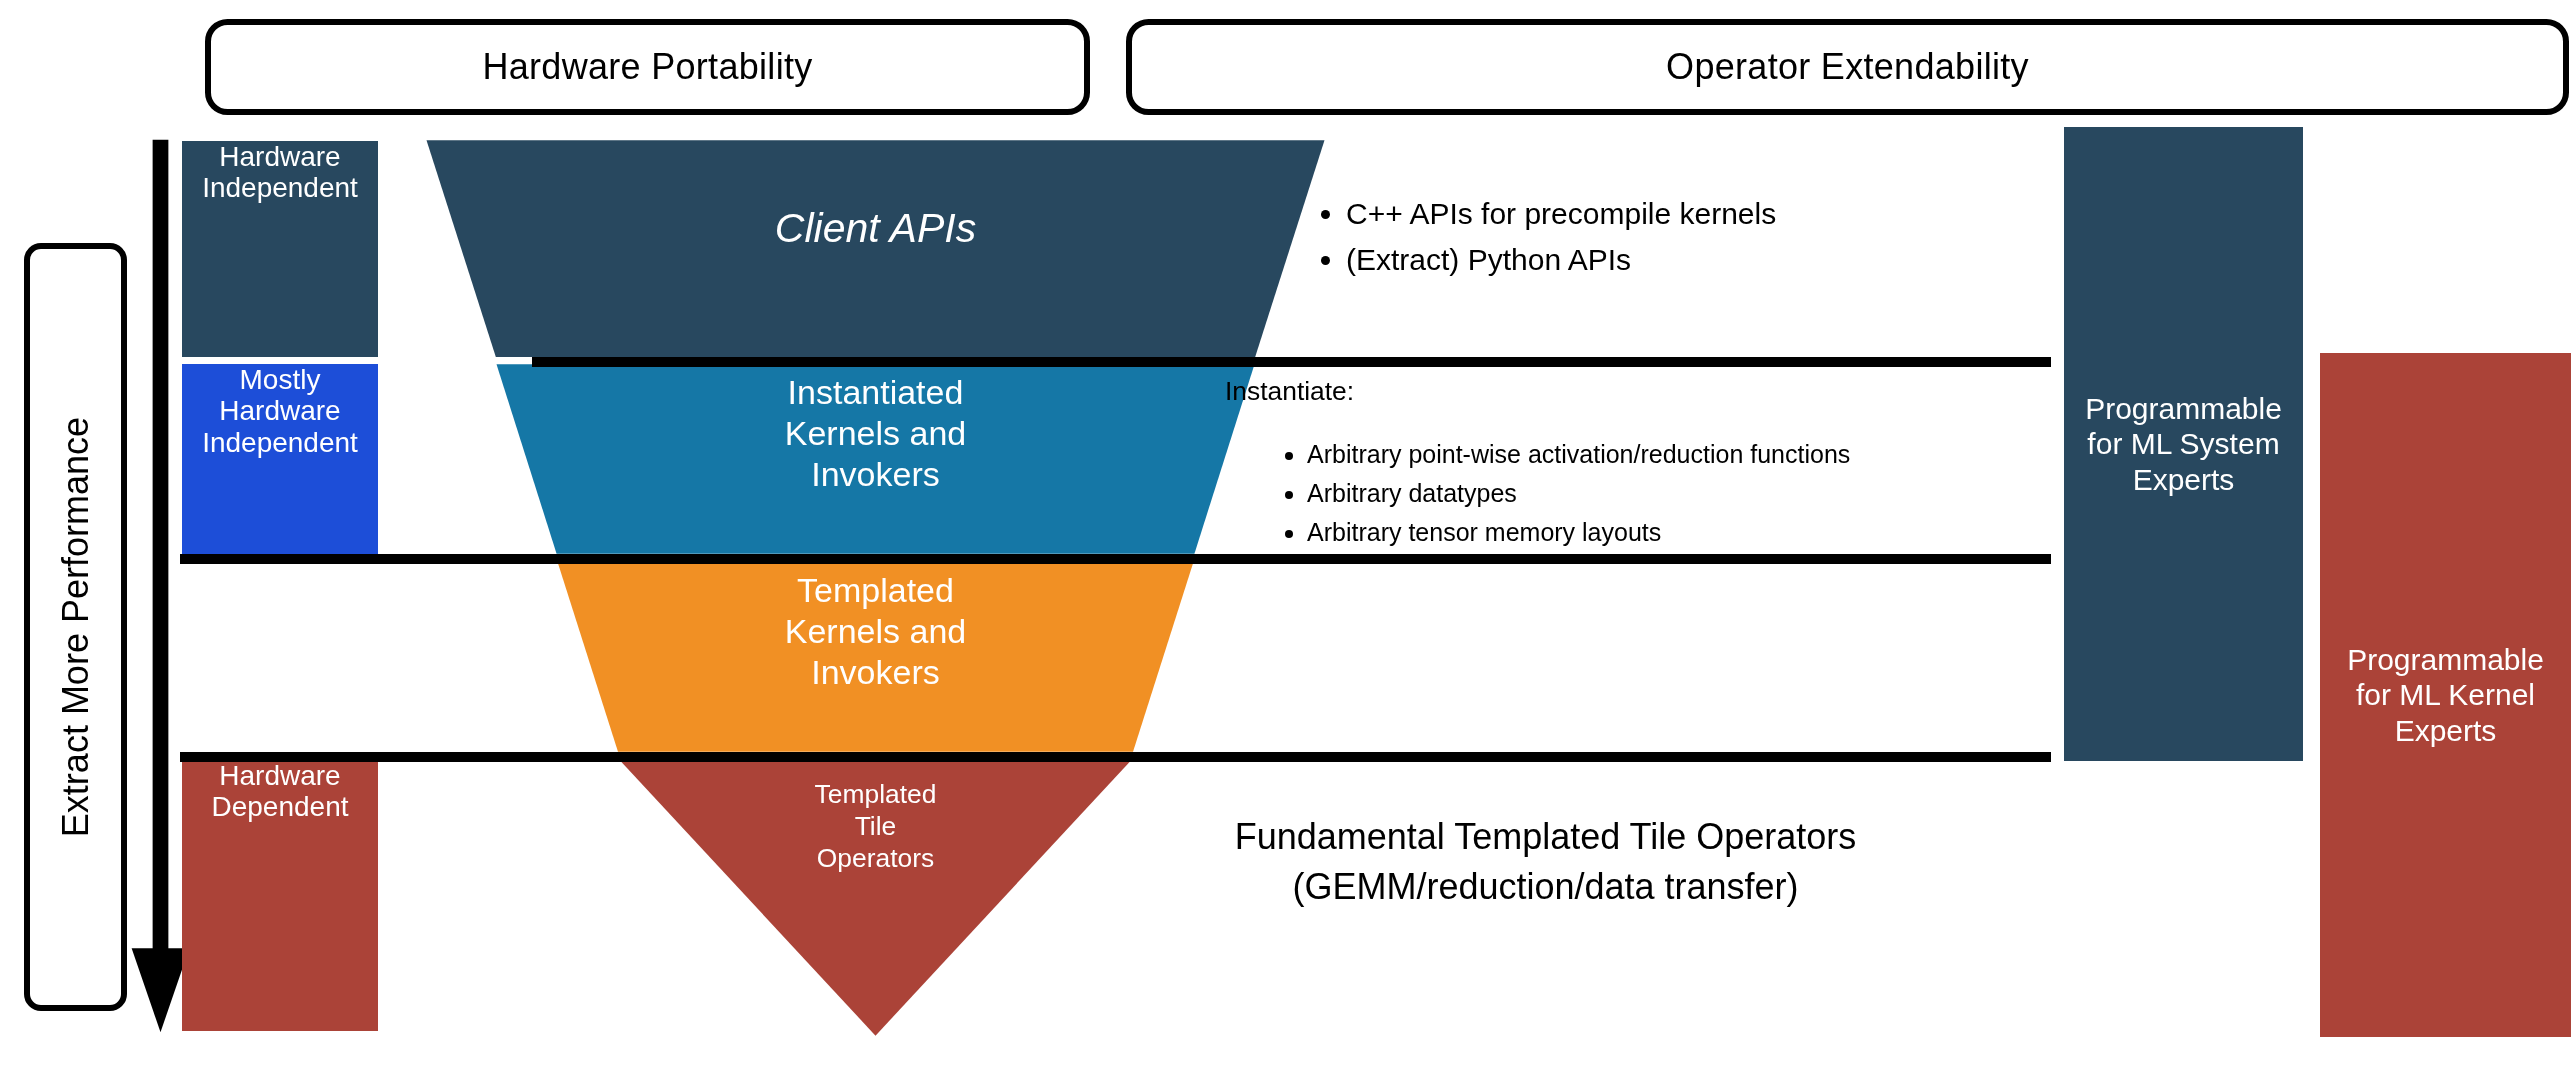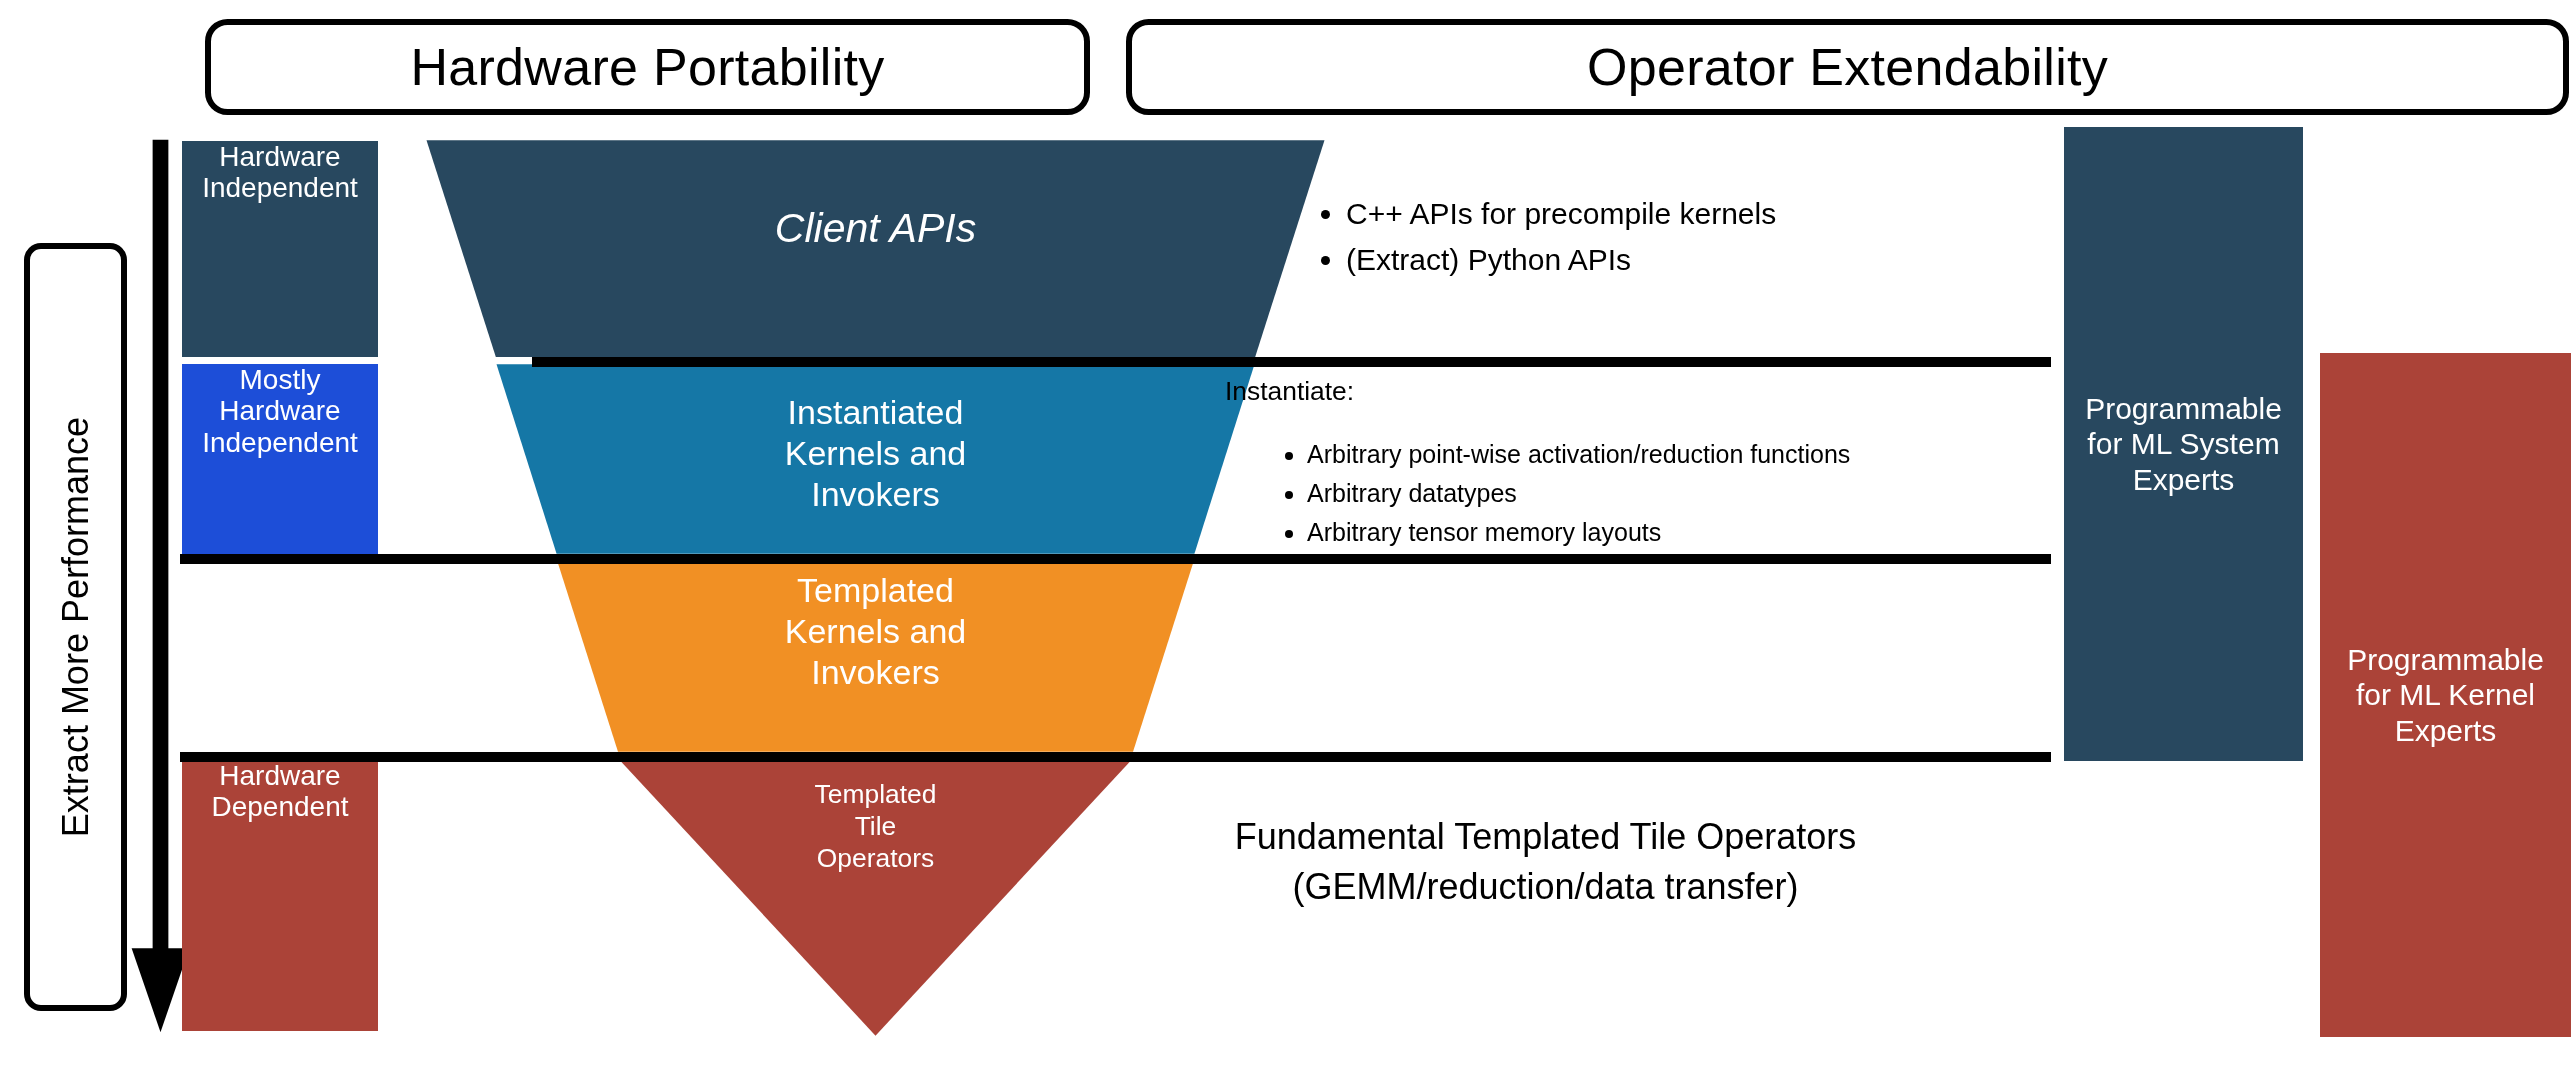--- a/index.html
+++ b/index.html
@@ -8,21 +8,21 @@
 
   
   .pill{
     position:absolute;
     border:6px solid #000;
     border-radius:22.5px;
     background:#fff;
     display:flex;align-items:center;justify-content:center;
     box-sizing:border-box;
     color:#000;
-    font-size:52px;
+    font-size:36px;
     letter-spacing:0.3px;
   }
   #pill-hw{left:205px;top:18.5px;width:885px;height:96px;}
   #pill-op{left:1126px;top:18.5px;width:1443px;height:96px;}
 
   
   #perf-box{
     position:absolute;left:24px;top:243px;width:103px;height:768px;
     border:6px solid #000;border-radius:17px;background:#fff;box-sizing:border-box;
     display:flex;align-items:center;justify-content:center;
@@ -47,21 +47,21 @@
   #bar-mhi{top:364px;height:190px;background:#1d4ed8;}
   #bar-hd{top:760px;height:271px;background:#ab4338;}
 
   
   #funnel{position:absolute;left:423px;top:139px;width:905px;height:898px;}
   .funnel-label{
     position:absolute;color:#fff;text-align:center;
     font-size:34px;line-height:1.2;width:100%;left:0;
   }
   #lbl-client{top:65px;font-size:41px;font-style:italic;}
-  #lbl-inst{top:233px;margin-top:20px;}
+  #lbl-inst{top:233px;}
   #lbl-tmpl{top:431px;}
   #lbl-tile{top:639px;font-size:26.4px;line-height:1.22;}
 
   
   .divider{position:absolute;background:#000;height:10px;}
   #div-1{left:532px;top:357px;width:1519px;}
   #div-2{left:180px;top:554px;width:1871px;}
   #div-3{left:180px;top:752px;width:1871px;}
 
   

